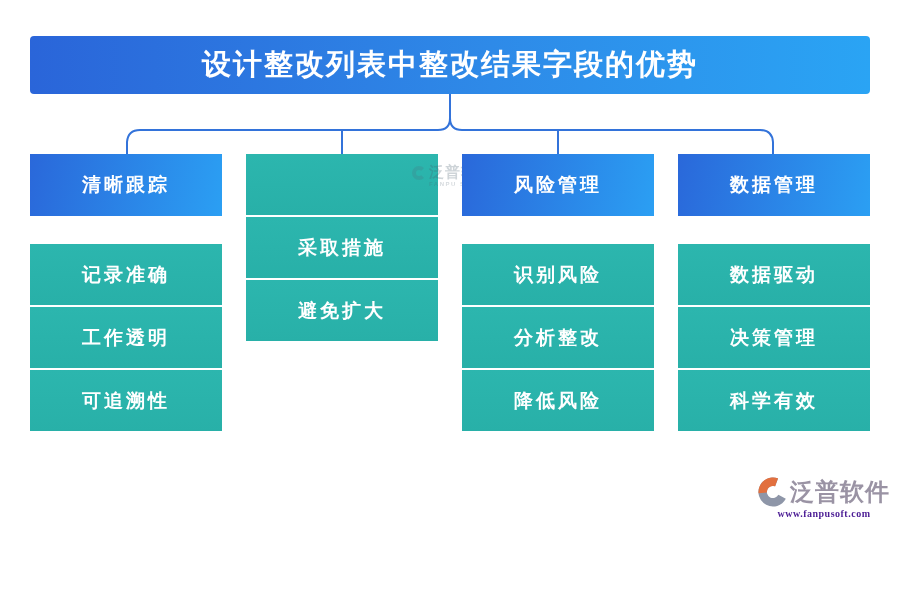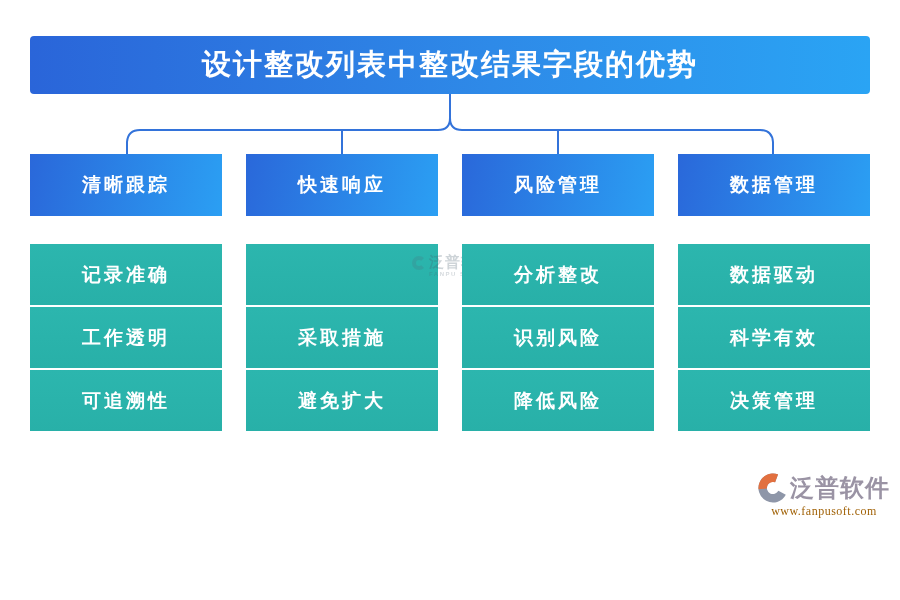--- a/index.html
+++ b/index.html
@@ -61,21 +61,21 @@
   .footer-brand{
     position:absolute;right:10px;bottom:5px;
     display:flex;flex-direction:column;align-items:center;
   }
   .footer-top{display:flex;align-items:center;gap:2px;}
   .footer-name{
     font-size:24px;font-weight:bold;color:#9a93a4;letter-spacing:1px;line-height:1;
   }
   .footer-url{
     font-family:"Liberation Serif","DejaVu Serif",serif;
-    font-size:12px;font-weight:normal;color:#a16207;letter-spacing:0.5px;margin-top:1px;
+    font-size:10px;font-weight:bold;color:#4c1d95;letter-spacing:0.5px;margin-top:1px;
   }
 </style>
 </head>
 <body>
 
 <div class="stage">
 
   <div class="title-bar">设计整改列表中整改结果字段的优势</div>
 
   <svg class="connector-svg" viewBox="0 0 900 600" xmlns="http://www.w3.org/2000/svg">
@@ -90,46 +90,45 @@
   <div class="board">
 
     <div class="col">
       <div class="box header-box">清晰跟踪</div>
       <div class="box item-box">记录准确</div>
       <div class="box item-box">工作透明</div>
       <div class="box item-box">可追溯性</div>
     </div>
 
     <div class="col">
-      <div class="box header-box">快速响应</div>
       <div class="box item-box">
         <span class="watermark">
           <span class="wm-circle"></span>
           <span class="wm-texts">
             <span class="wm-brand">泛普软件</span>
             <span class="wm-sub">FANPU SOFTWARE</span>
           </span>
         </span>
       </div>
       <div class="box item-box">采取措施</div>
       <div class="box item-box">避免扩大</div>
     </div>
 
     <div class="col">
       <div class="box header-box">风险管理</div>
+      <div class="box item-box">识别风险</div>
       <div class="box item-box">分析整改</div>
-      <div class="box item-box">识别风险</div>
       <div class="box item-box">降低风险</div>
     </div>
 
     <div class="col">
       <div class="box header-box">数据管理</div>
       <div class="box item-box">数据驱动</div>
+      <div class="box item-box">决策管理</div>
       <div class="box item-box">科学有效</div>
-      <div class="box item-box">决策管理</div>
     </div>
 
   </div>
 
   <div class="footer-brand">
     <div class="footer-top">
       <svg width="30" height="30" viewBox="0 0 32 32">
         <circle cx="16" cy="16" r="11" fill="none" stroke="#8e96a8" stroke-width="9" stroke-dasharray="50 19" transform="rotate(28 16 16)"></circle>
         <circle cx="16" cy="16" r="11" fill="none" stroke="#e2703f" stroke-width="9" stroke-dasharray="22 47" transform="rotate(175 16 16)"></circle>
       </svg>

